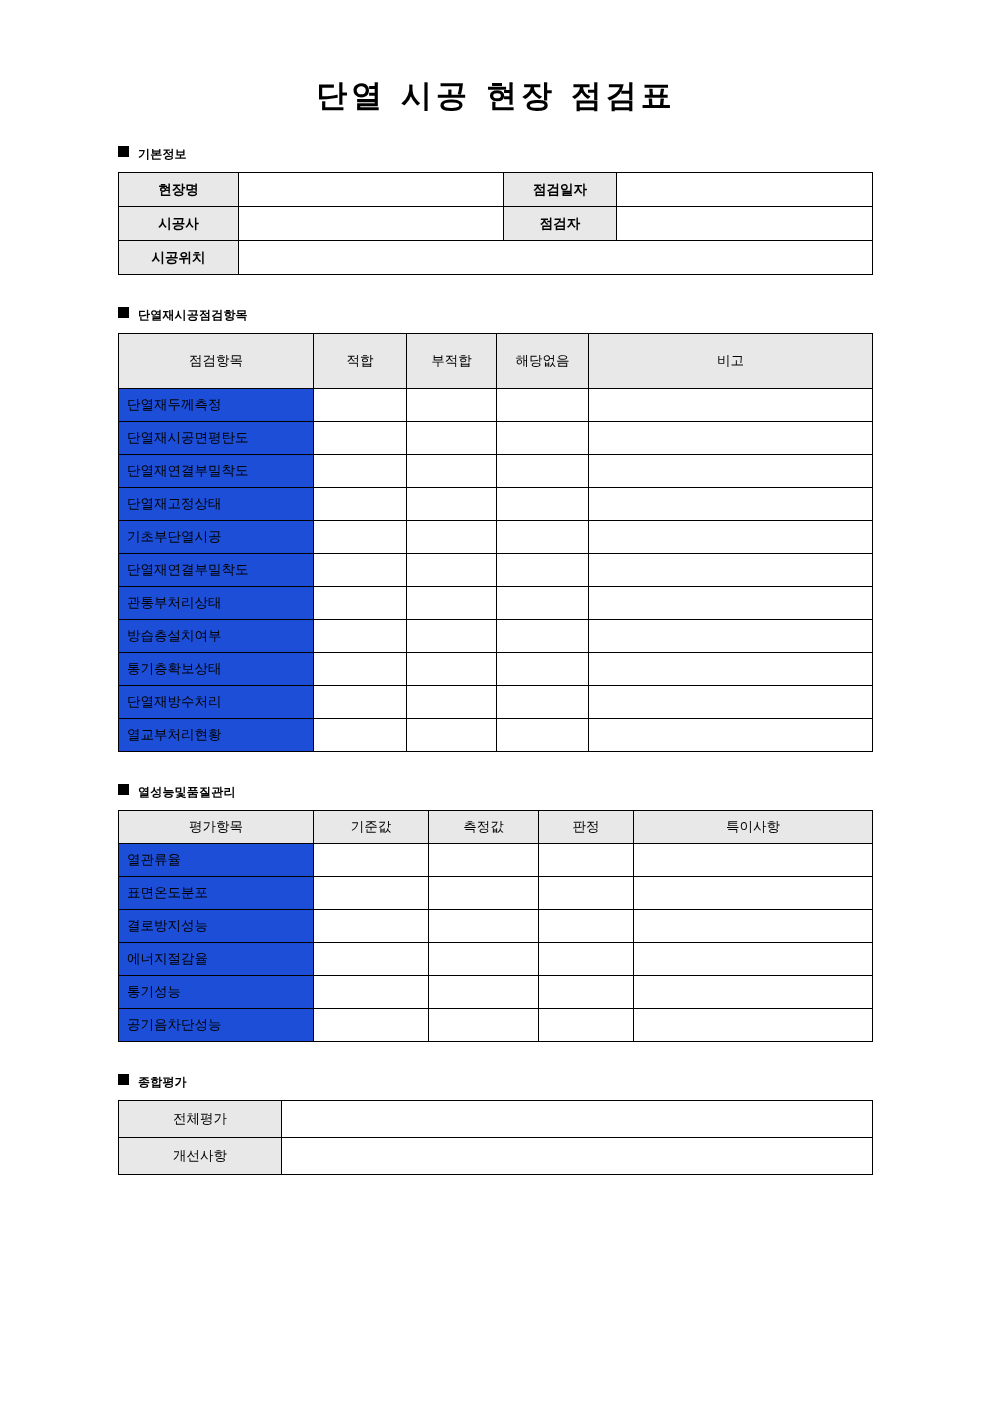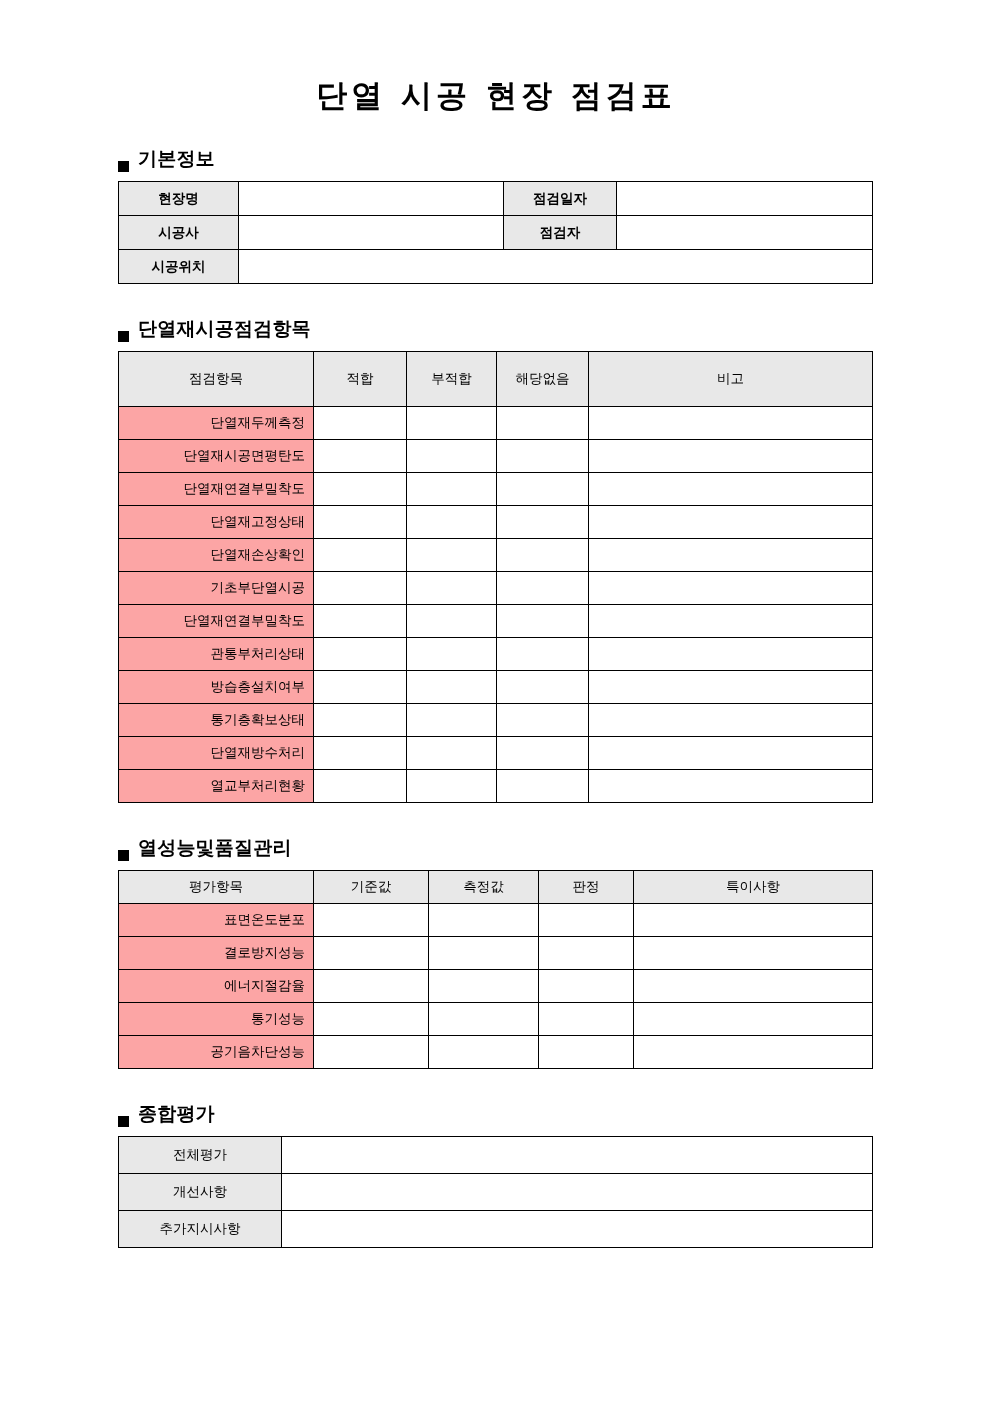--- a/index.html
+++ b/index.html
@@ -30,22 +30,22 @@
     margin: 0;
     padding-top: 78px;
     line-height: 1.1;
     color: #000;
   }
   .section {
     margin: 0;
   }
   .section-header {
     display: flex;
-    align-items: flex-end;
-    font-size: 19px;
+    align-items: flex-start;
+    font-size: 12px;
     font-weight: bold;
     color: #000;
     margin-left: 118px;
     letter-spacing: 0.2px;
     font-family: Liberation Serif, serif;
   }
   .sec-marker {
     display: inline-block;
     width: 11px;
     height: 11px;
@@ -72,22 +72,22 @@
   }
   td.lbl, th.hdr {
     background: #e8e8e8;
     text-align: center;
     font-weight: normal;
   }
   td.blank {
     background: #ffffff;
   }
   td.item {
-    text-align: right;
-    background: #fca5a5;
+    text-align: left;
+    background: #1d4ed8;
   }
 
   
   #basic-info-table { width: 754px; }
   #basic-info-table td { height: 34px; font-weight: bold; }
   #basic-info-table col.c1 { width: 120px; }
   #basic-info-table col.c2 { width: 265px; }
   #basic-info-table col.c3 { width: 113px; }
   #basic-info-table col.c4 { width: 256px; }
 
@@ -214,27 +214,20 @@
           <td class="blank"></td>
         </tr>
         <tr>
           <td class="item">단열재고정상태</td>
           <td class="blank"></td>
           <td class="blank"></td>
           <td class="blank"></td>
           <td class="blank"></td>
         </tr>
         <tr>
-          <td class="item">단열재손상확인</td>
-          <td class="blank"></td>
-          <td class="blank"></td>
-          <td class="blank"></td>
-          <td class="blank"></td>
-        </tr>
-        <tr>
           <td class="item">기초부단열시공</td>
           <td class="blank"></td>
           <td class="blank"></td>
           <td class="blank"></td>
           <td class="blank"></td>
         </tr>
         <tr>
           <td class="item">단열재연결부밀착도</td>
           <td class="blank"></td>
           <td class="blank"></td>
@@ -300,20 +293,27 @@
         <tr>
           <th class="hdr">평가항목</th>
           <th class="hdr">기준값</th>
           <th class="hdr">측정값</th>
           <th class="hdr">판정</th>
           <th class="hdr">특이사항</th>
         </tr>
       </thead>
       <tbody>
         <tr>
+          <td class="item">열관류율</td>
+          <td class="blank"></td>
+          <td class="blank"></td>
+          <td class="blank"></td>
+          <td class="blank"></td>
+        </tr>
+        <tr>
           <td class="item">표면온도분포</td>
           <td class="blank"></td>
           <td class="blank"></td>
           <td class="blank"></td>
           <td class="blank"></td>
         </tr>
         <tr>
           <td class="item">결로방지성능</td>
           <td class="blank"></td>
           <td class="blank"></td>
@@ -362,21 +362,17 @@
         </colgroup>
       <tbody>
         <tr>
           <td class="lbl">전체평가</td>
           <td class="blank" colspan="3"></td>
         </tr>
         <tr>
           <td class="lbl">개선사항</td>
           <td class="blank" colspan="3"></td>
         </tr>
-        <tr>
-          <td class="lbl">추가지시사항</td>
-          <td class="blank" colspan="3"></td>
-        </tr>
       </tbody>
     </table>
   </div>
 
 </div>
 
 </body></html>

